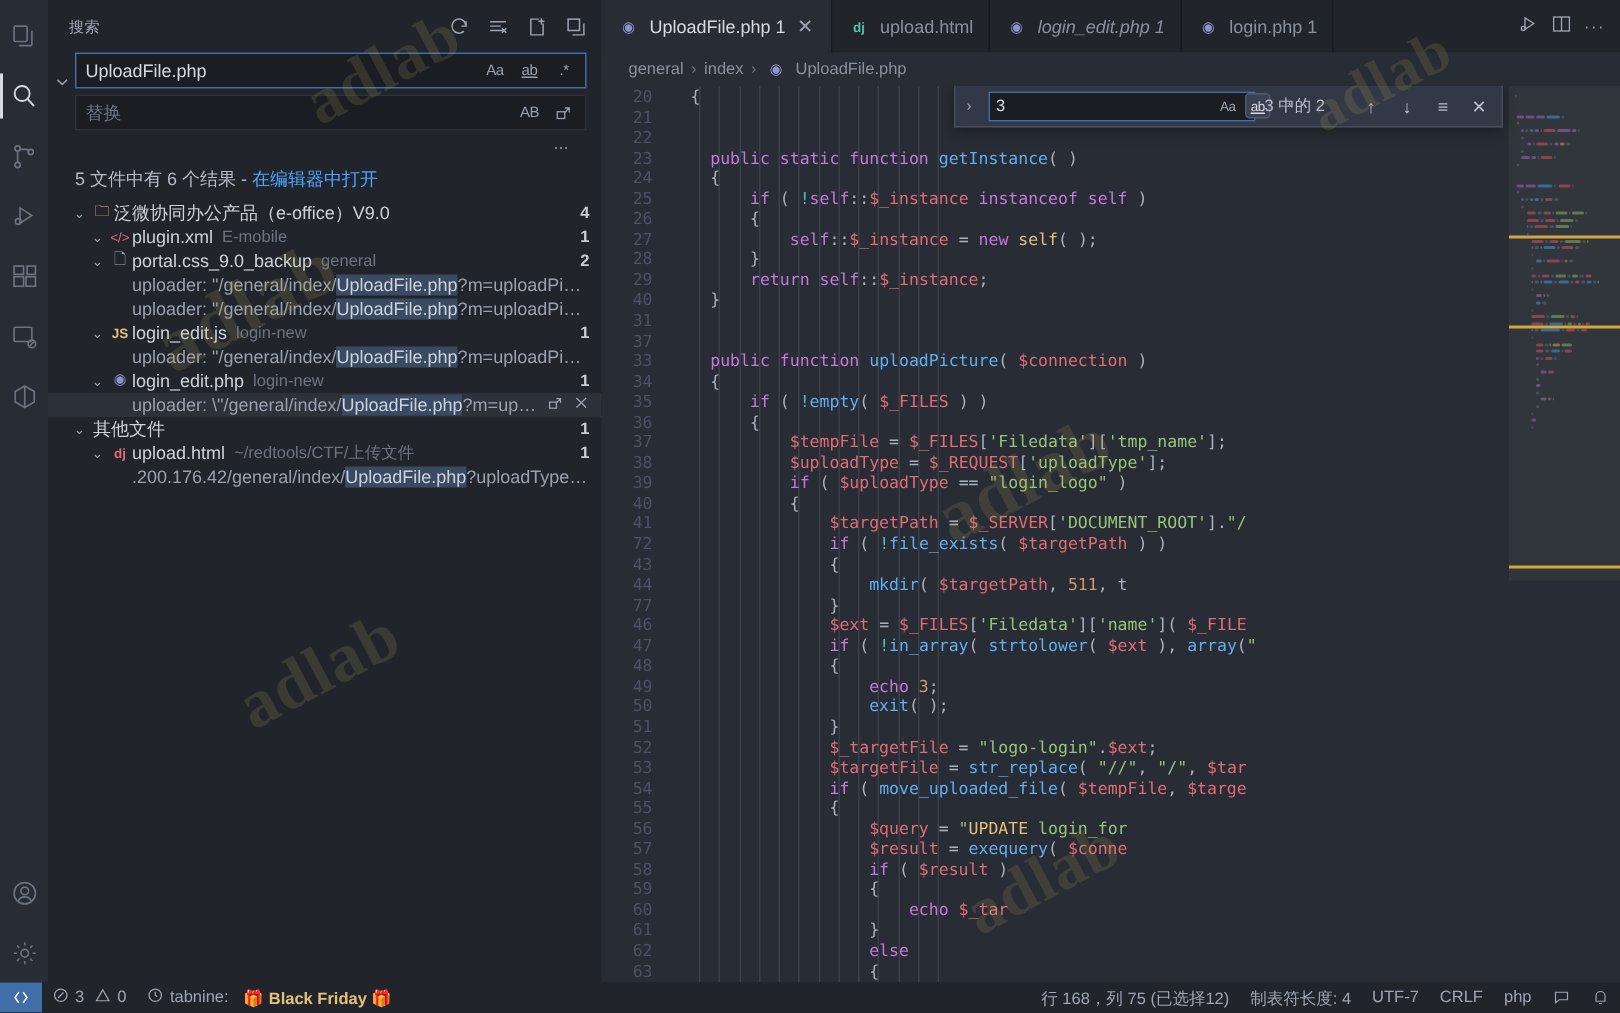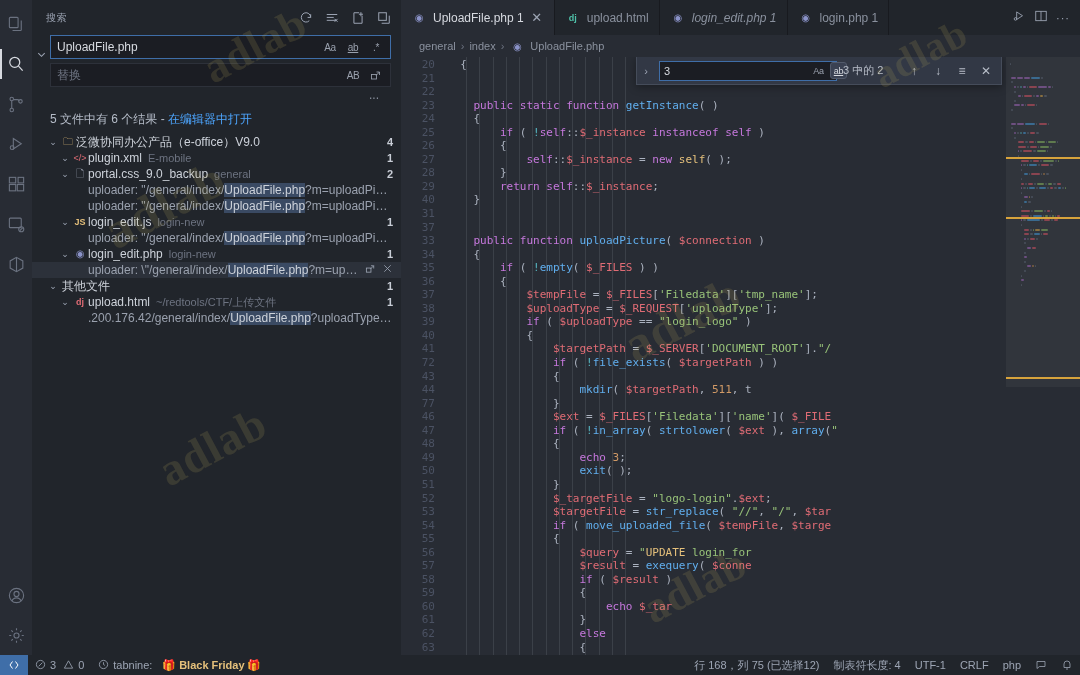--- a/index.html
+++ b/index.html
@@ -749,21 +749,21 @@
             <path d="M12 7v5l3 2"></path>
           </svg>
       </span>
       <span>tabnine:</span>
       <span class="bf" style="margin-left:6px">🎁 Black Friday 🎁</span>
     </div>
 
     <div class="sb-right">
       <div class="sb-cell">行 168，列 75 (已选择12)</div>
       <div class="sb-cell">制表符长度: 4</div>
-      <div class="sb-cell">UTF-1</div>
+      <div class="sb-cell">UTF-7</div>
       <div class="sb-cell">CRLF</div>
       <div class="sb-cell">php</div>
       <div class="sb-cell">
         <svg width="12" height="12" viewBox="0 0 24 24" fill="none" stroke="currentColor" stroke-width="1.6">
             <path d="M4 5h16v10H9l-5 4z"></path>
           </svg>
       </div>
       <div class="sb-cell">
         <svg width="12" height="12" viewBox="0 0 24 24" fill="none" stroke="currentColor" stroke-width="1.6">
             <path d="M6 17V10a6 6 0 0 1 12 0v7zM10 20h4"></path>

